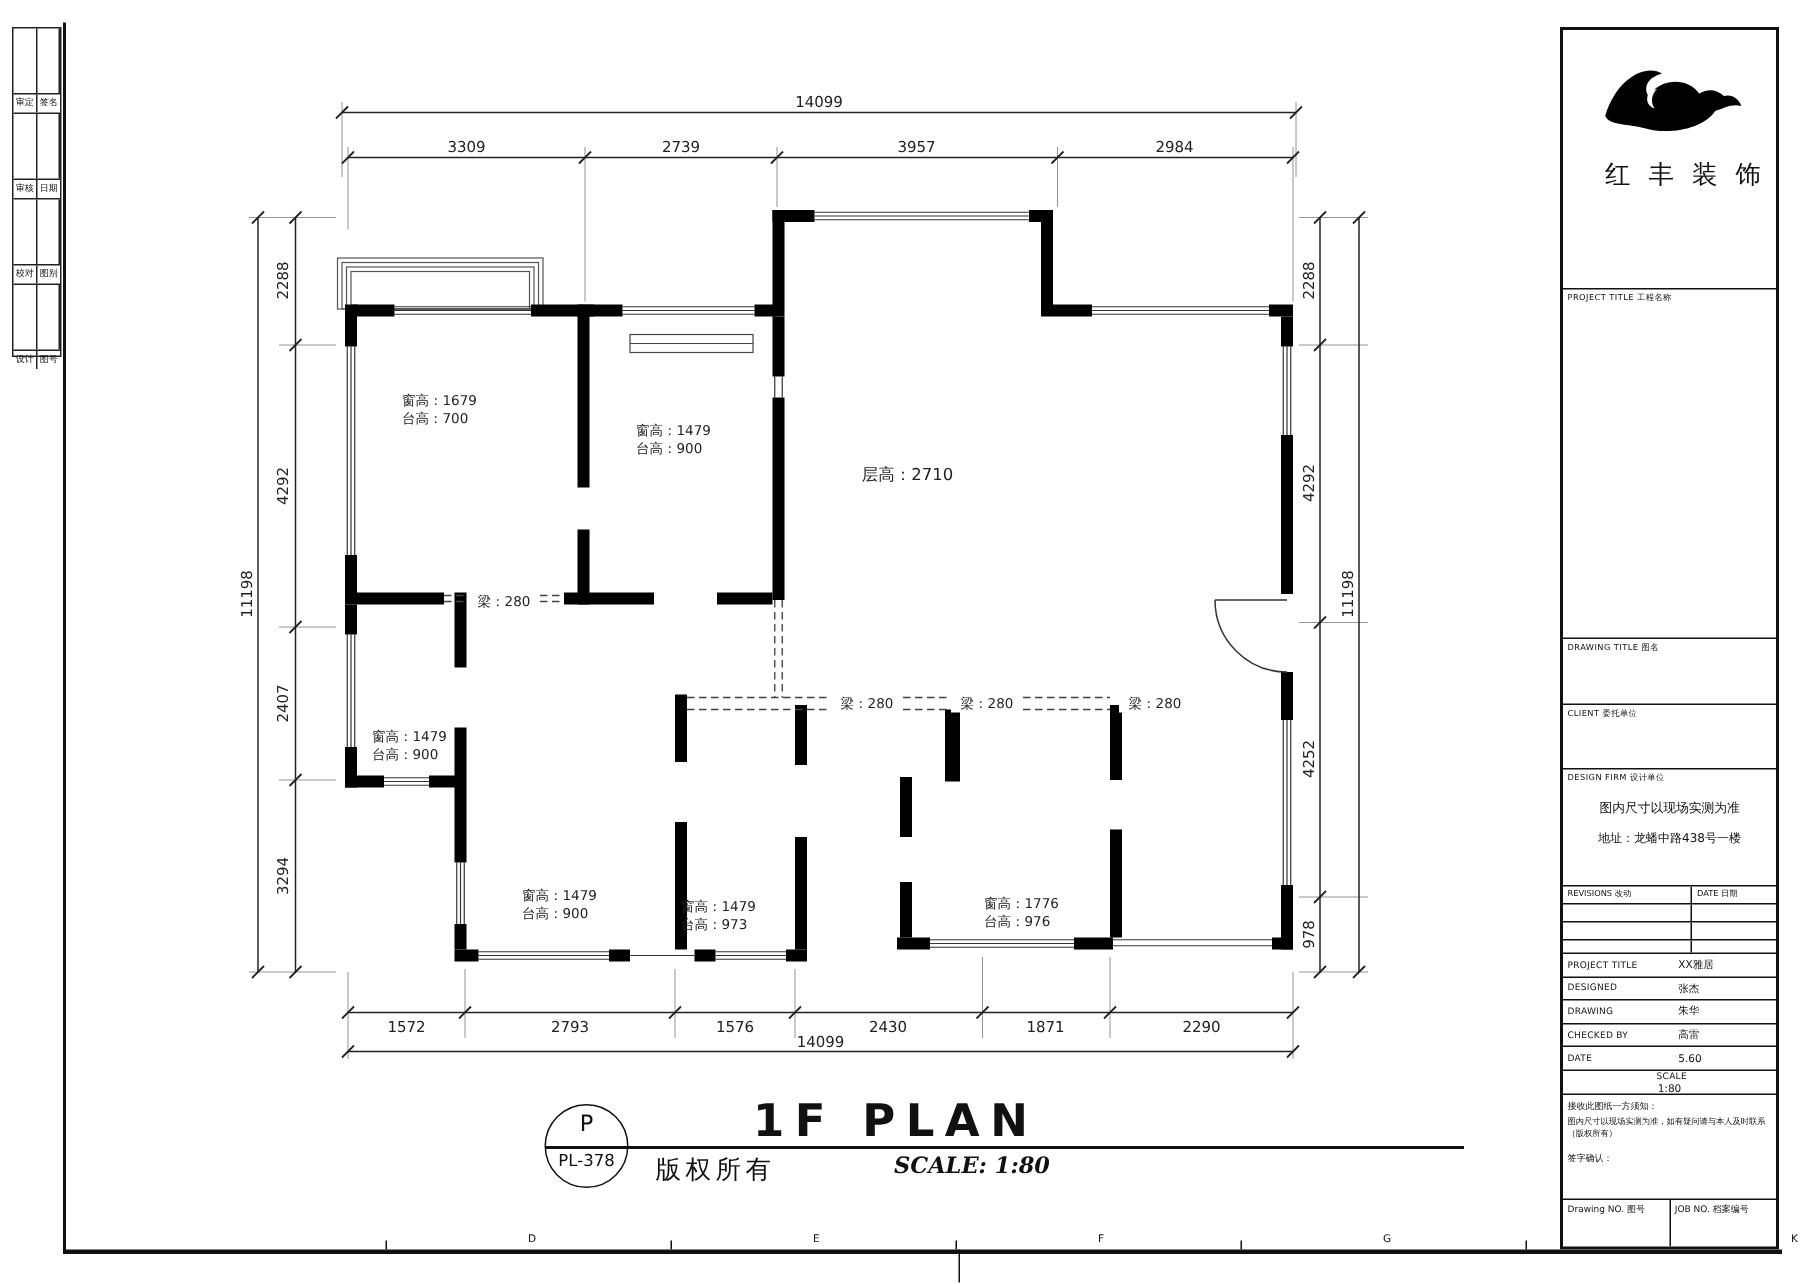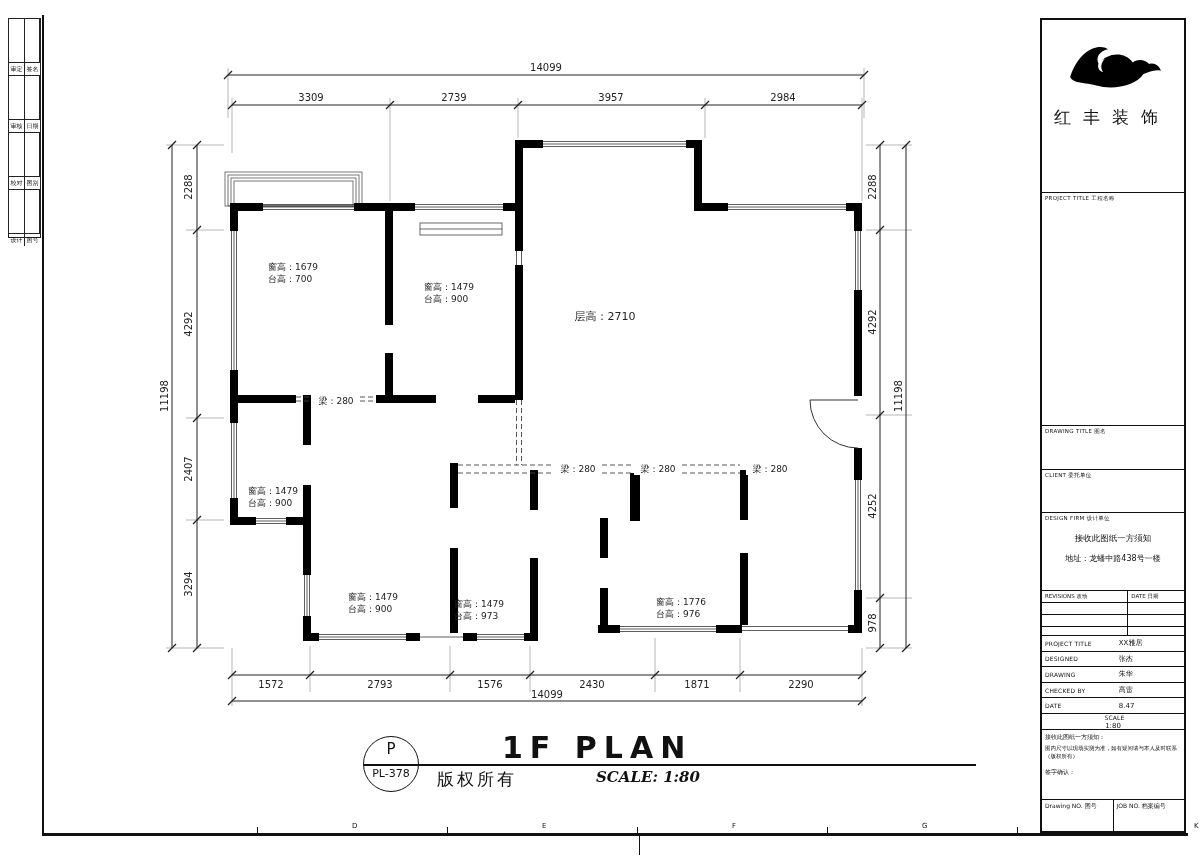--- a/index.html
+++ b/index.html
@@ -29,21 +29,21 @@
   .plan-title{position:absolute;left:502px;top:730px;font-size:30px;font-weight:bold;letter-spacing:7px;}
   .plan-scale{position:absolute;left:596px;top:768px;font-size:15px;font-weight:bold;font-style:italic;
               font-family:"DejaVu Serif","Liberation Serif",serif;}
   
   .tb{position:absolute;left:1040px;top:18px;width:146px;height:815px;border:2px solid #111;
       box-sizing:border-box;background:#fff;display:flex;flex-direction:column;}
   .tb section{border-bottom:1.5px solid #111;box-sizing:border-box;position:relative;overflow:hidden;}
   .tb section:last-child{border-bottom:none;}
   .tb-label{font-size:5.5px;letter-spacing:.3px;padding:2px 3px;display:block;color:#111;}
   .s-logo{flex:0 0 173px;text-align:center;}
-  .logo-cn{font-size:17px;letter-spacing:12px;line-height:1.35;text-align:left;padding-left:12px;width:126px;}
+  .logo-cn{font-size:17px;letter-spacing:12px;line-height:1.35;text-align:left;padding-left:28px;width:126px;}
   .s-proj{flex:0 0 233px;}
   .s-dt{flex:0 0 44px;}
   .s-cl{flex:0 0 43px;}
   .s-firm{flex:0 0 78px;}
   .firm-name{font-size:8.5px;text-align:center;margin-top:9px;}
   .firm-addr{font-size:8px;text-align:center;margin-top:8px;}
   .s-rev{flex:0 0 45px;display:flex;flex-direction:column;}
   .rev-row{flex:0 0 11px;display:flex;border-bottom:1px solid #111;}
   .rev-row:last-child{border-bottom:none;}
   .rev-c1{flex:0 0 58%;border-right:1px solid #111;font-size:5.5px;line-height:11px;padding-left:3px;}
@@ -393,21 +393,21 @@
       <span class="tb-label">PROJECT TITLE  工程名称</span>
     </section>
     <section class="s-dt">
       <span class="tb-label">DRAWING TITLE  图名</span>
     </section>
     <section class="s-cl">
       <span class="tb-label">CLIENT  委托单位</span>
     </section>
     <section class="s-firm">
       <span class="tb-label">DESIGN FIRM  设计单位</span>
-      <div class="firm-name">接收此图纸一方须知</div>
+      <div class="firm-name">图内尺寸以现场实测为准</div>
       <div class="firm-addr">地址：龙蟠中路438号一楼</div>
     </section>
     <section class="s-rev">
       <div class="rev-row">
         <div class="rev-c1">REVISIONS 改动</div>
         <div class="rev-c2">DATE 日期</div>
       </div>
       <div class="rev-row">
           <div class="rev-c1"></div>
           <div class="rev-c2"></div>
@@ -433,21 +433,21 @@
       <div class="inf-row">
         <span class="inf-l">DRAWING</span>
         <span class="inf-v">朱华</span>
       </div>
       <div class="inf-row">
         <span class="inf-l">CHECKED BY</span>
         <span class="inf-v">高雷</span>
       </div>
       <div class="inf-row">
         <span class="inf-l">DATE</span>
-        <span class="inf-v">8.47</span>
+        <span class="inf-v">5.60</span>
       </div>
       <div class="inf-row">
         <span class="inf-l">SCALE</span>
         <span class="inf-v">1:80</span>
       </div>
     </section>
     <section class="s-note">
       <div class="note1">接收此图纸一方须知：</div>
       <div class="note2">图内尺寸以现场实测为准，如有疑问请与本人及时联系（版权所有）</div>
       <div class="note3">签字确认：</div>

